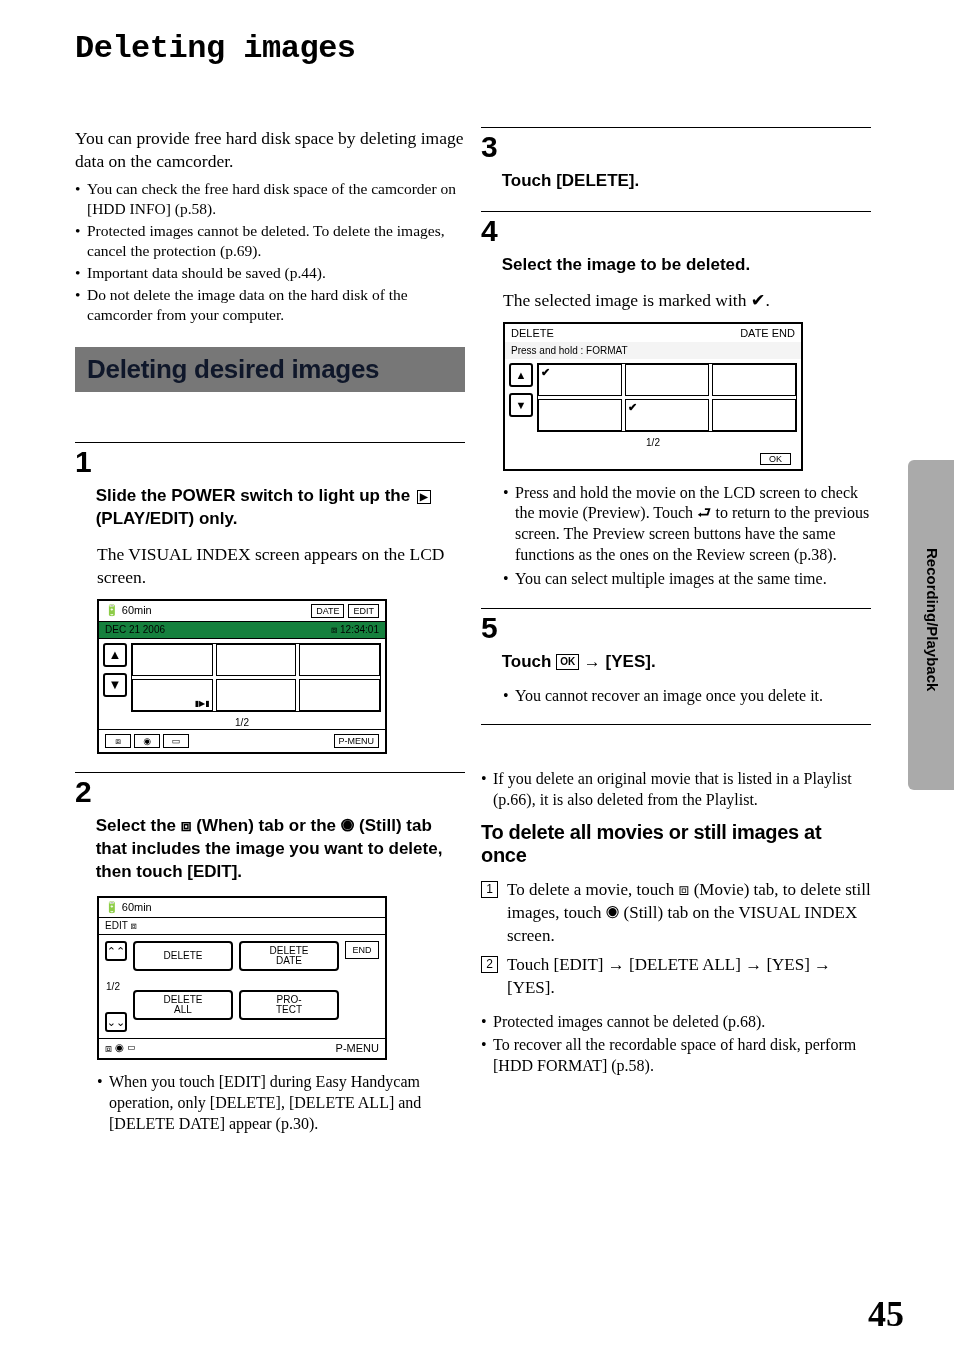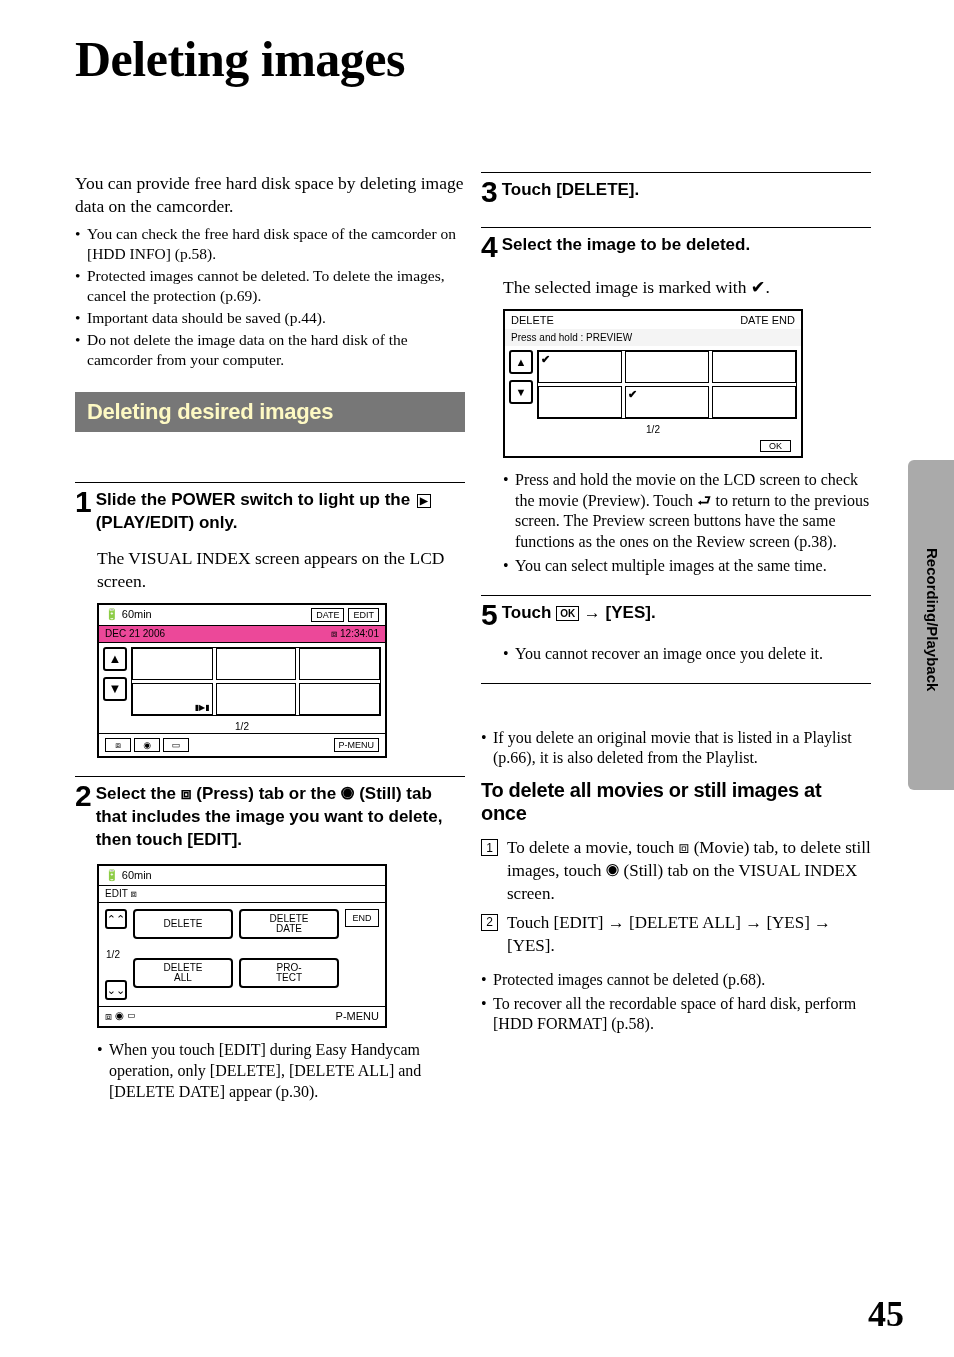--- a/index.html
+++ b/index.html
@@ -9,24 +9,24 @@
     height: 1357px;
     background: #fff;
     position: relative;
     color: #000;
   }
   .page {
     padding: 30px 60px 30px 75px;
     position: relative;
   }
   .main-title {
-    font-family: Liberation Serif, serif;
+    font-family: Liberation Mono, monospace;
     font-weight: 900;
-    font-size: 50px;
-    margin-bottom: 84px;
+    font-size: 32px;
+    margin-bottom: 60px;
     letter-spacing: -0.5px;
   }
   .columns {
     display: flex;
     gap: 16px;
   }
   .col {
     width: 390px;
     flex-shrink: 0;
   }
@@ -47,24 +47,24 @@
     padding-left: 12px;
     margin-bottom: 2px;
   }
   .bullet-list li::before {
     content: "•";
     position: absolute;
     left: 0;
   }
   .section-heading {
     background: #777;
-    color: #fef9c3;
+    color: #0f172a;
     font-family: Arial, sans-serif;
     font-weight: bold;
-    font-size: 22px;
+    font-size: 26px;
     padding: 7px 12px;
     margin: 12px 0 50px 0;
     font-stretch: condensed;
     letter-spacing: -0.3px;
   }
   .step-rule {
     border-top: 1.5px solid #000;
     margin-bottom: 6px;
   }
   .step-rule-thin {
@@ -91,21 +91,21 @@
     font-size: 17px;
     display: inline;
     vertical-align: top;
     line-height: 1.35;
   }
   .step-title-wrap {
     display: flex;
     align-items: flex-start;
     margin-bottom: 12px;
   }
-  .step-title-text { flex: 1; }
+  .step-title-text { flex: 1; margin-top: 36px; }
   .step-body {
     font-size: 17.5px;
     line-height: 1.3;
     margin: 10px 0 10px 22px;
   }
   .sub-bullets {
     list-style: none;
     margin: 8px 0 8px 22px;
   }
   .sub-bullets li {
@@ -158,21 +158,21 @@
   .screen .btn {
     border: 1px solid #000;
     padding: 0 4px;
     font-size: 9px;
     background: #fff;
     line-height: 12px;
   }
   .screen .daterow {
     display:flex; justify-content: space-between;
     padding: 2px 6px;
-    background: #ec4899;
+    background: #15803d;
     border-bottom: 1px solid #000;
     font-size: 10px;
   }
   .screen .grid {
     display: flex;
     padding: 4px;
     gap: 4px;
   }
   .screen .arrows { display:flex; flex-direction:column; gap:6px; }
   .screen .arrow-btn {
@@ -356,21 +356,21 @@
             <span class="btn">P-MENU</span>
           </div>
         </div>
       </div>
 
       <div class="step-rule"></div>
       <div class="step">
         <div class="step-title-wrap">
           <span class="step-num">2</span>
           <span class="step-title step-title-text">
-            <span>Select the </span><span class="icon-glyph">⧈</span><span> (Press) tab or the </span><span class="icon-glyph">◉</span><span> (Still) tab that includes the image you want to delete, then touch [EDIT].</span>
+            <span>Select the </span><span class="icon-glyph">⧈</span><span> (When) tab or the </span><span class="icon-glyph">◉</span><span> (Still) tab that includes the image you want to delete, then touch [EDIT].</span>
           </span>
         </div>
 
         <div class="screen2">
           <div class="top"><span>🔋 <span>60min</span></span></div>
           <div class="subtop"><span>EDIT</span> ⧈</div>
           <div class="body">
             <div class="side-arrows">
               <div class="ab">⌃⌃</div>
               <span class="pnum">1/2</span>
@@ -423,21 +423,21 @@
         </p>
 
         <div class="screen3">
           <div class="top">
             <span>DELETE</span>
             <span>
               <span class="btn">DATE</span>
               <span class="btn">END</span>
             </span>
           </div>
-          <div class="subtop">Press and hold : PREVIEW</div>
+          <div class="subtop">Press and hold : FORMAT</div>
           <div class="body">
             <div class="arrows">
               <div class="arrow-btn">▲</div>
               <div class="arrow-btn">▼</div>
             </div>
             <div class="thumbs">
               <div class="thumb">
                   <span class="chk">✔</span>
                 </div>
               <div class="thumb"></div>

